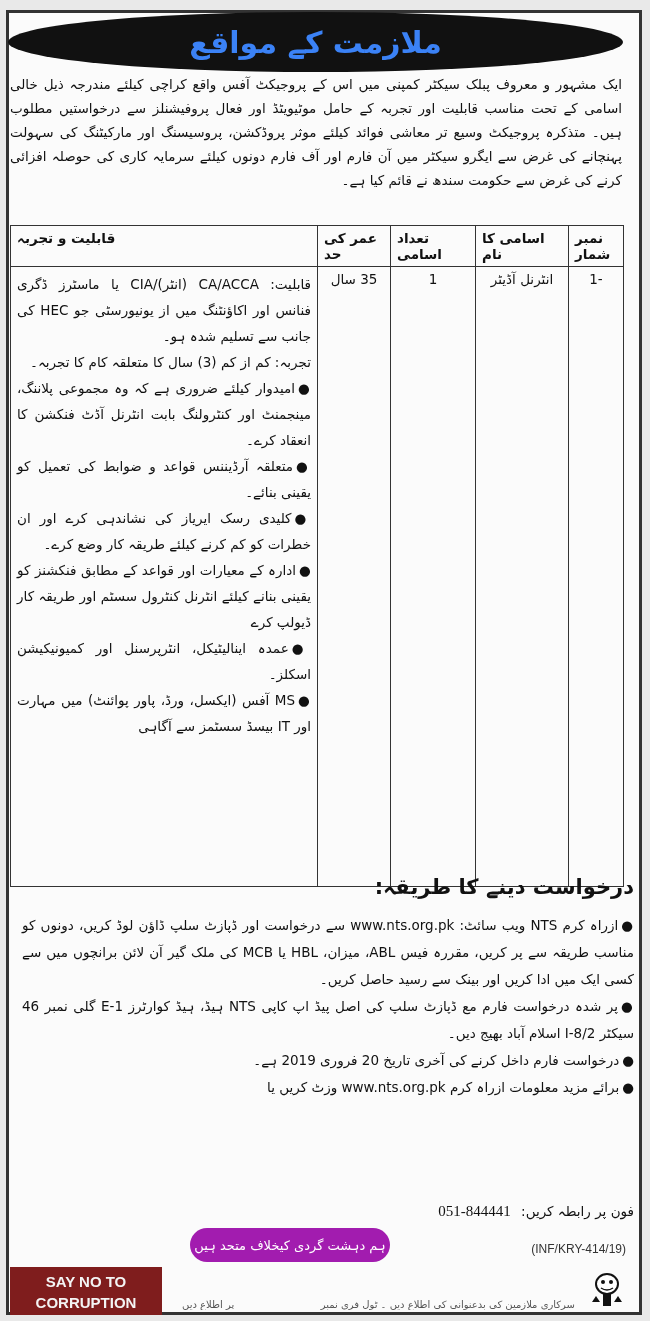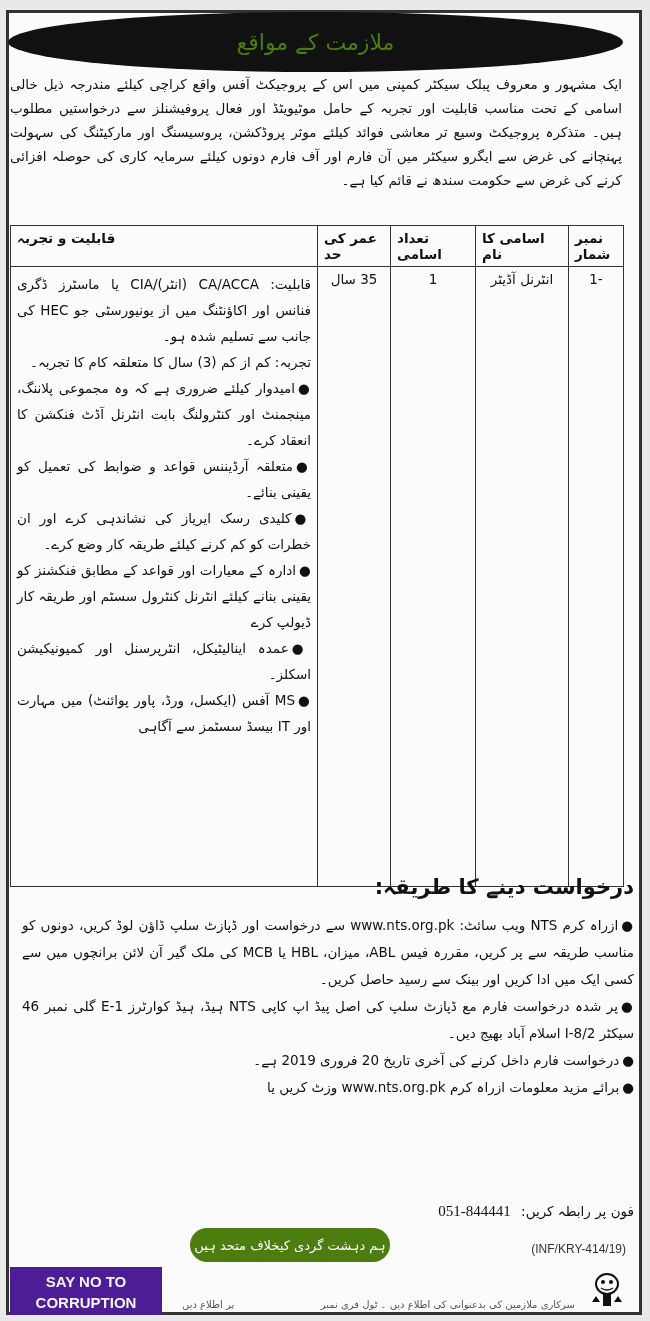--- a/index.html
+++ b/index.html
@@ -1,39 +1,39 @@
 <!DOCTYPE html>
 <html><head>
 <meta charset="utf-8">
 <style>
   html,body{margin:0;padding:0;background:#e9e9e9;}
   body{width:650px;height:1321px;position:relative;overflow:hidden;font-family:"DejaVu Sans",sans-serif;color:#111;}
   .frame{position:absolute;left:6px;top:10px;width:636px;height:1305px;border:3px solid #333;background:#fbfbfb;box-sizing:border-box;}
   .banner{position:absolute;left:8px;top:12px;width:615px;height:60px;background:#111;border-radius:50%/50%;display:flex;align-items:center;justify-content:center;}
-  .banner-title{color:#4d7c0f;font-size:22px;font-weight:normal;direction:rtl;}
+  .banner-title{color:#3b82f6;font-size:30px;font-weight:bold;direction:rtl;}
   .intro{position:absolute;left:10px;top:72px;width:612px;direction:rtl;text-align:justify;font-size:13.5px;line-height:24px;}
   table.jobs{position:absolute;left:10px;top:225px;width:614px;border-collapse:collapse;direction:rtl;font-size:13.5px;}
   table.jobs th,table.jobs td{border:1.5px solid #333;vertical-align:top;padding:4px 6px;}
   table.jobs th{font-weight:bold;height:22px;text-align:left;margin-top:20px;}
   .c-sn{width:42px;text-align:center;}
   .c-post{width:80px;text-align:center;}
   .c-num{width:72px;text-align:center;}
   .c-age{width:60px;text-align:center;}
   .qual{line-height:26px;text-align:justify;}
   .qual p{margin:0;}
   .bullet::before{content:"●";margin-left:3px;}
   .section-title{position:absolute;right:16px;top:875px;direction:rtl;font-size:21px;font-weight:bold;}
   .apply{position:absolute;left:22px;top:912px;width:612px;direction:rtl;font-size:13.5px;line-height:27px;text-align:justify;}
   .apply p{margin:0;}
   .apply .bold{font-weight:bold;font-size:15px;}
   .phone{position:absolute;right:16px;top:1203px;direction:rtl;font-size:13.5px;}
   .phone .num{font-family:"Liberation Serif",serif;font-size:15px;margin-right:6px;direction:ltr;display:inline-block;}
-  .pill{position:absolute;left:190px;top:1228px;width:200px;height:34px;background:#4d7c0f;border-radius:17px;color:#fff;display:flex;align-items:center;justify-content:center;direction:rtl;font-size:13px;text-align:right;}
+  .pill{position:absolute;left:190px;top:1228px;width:200px;height:34px;background:#a21caf;border-radius:17px;color:#fff;display:flex;align-items:center;justify-content:center;direction:rtl;font-size:13px;text-align:right;}
   .ref{position:absolute;right:24px;top:1242px;font-family:"Liberation Sans",sans-serif;font-size:12px;color:#333;}
-  .say-no{position:absolute;left:10px;top:1267px;width:152px;height:48px;background:#4c1d95;color:#f4f4f4;font-family:"Liberation Sans",sans-serif;font-weight:bold;font-size:15px;text-align:center;line-height:21px;padding-top:4px;box-sizing:border-box;}
+  .say-no{position:absolute;left:10px;top:1267px;width:152px;height:48px;background:#7f1d1d;color:#f4f4f4;font-family:"Liberation Sans",sans-serif;font-weight:bold;font-size:15px;text-align:center;line-height:21px;padding-top:4px;box-sizing:border-box;}
   .footer-strip{position:absolute;left:165px;top:1299px;width:410px;direction:rtl;font-size:10px;color:#555;white-space:nowrap;overflow:hidden;}
   .barcode{position:absolute;left:287px;top:1342px;font-family:Liberation Mono, monospace;font-size:12px;letter-spacing:2px;color:#222;}
   .barcode .bars{display:block;height:6px;background:repeating-linear-gradient(90deg,#222 0 5px,transparent 5px 8px);width:64px;}
   .mascot{position:absolute;left:590px;top:1270px;width:34px;height:40px;}
 </style>
 </head>
 <body>
 
 <div class="frame"></div>
 

